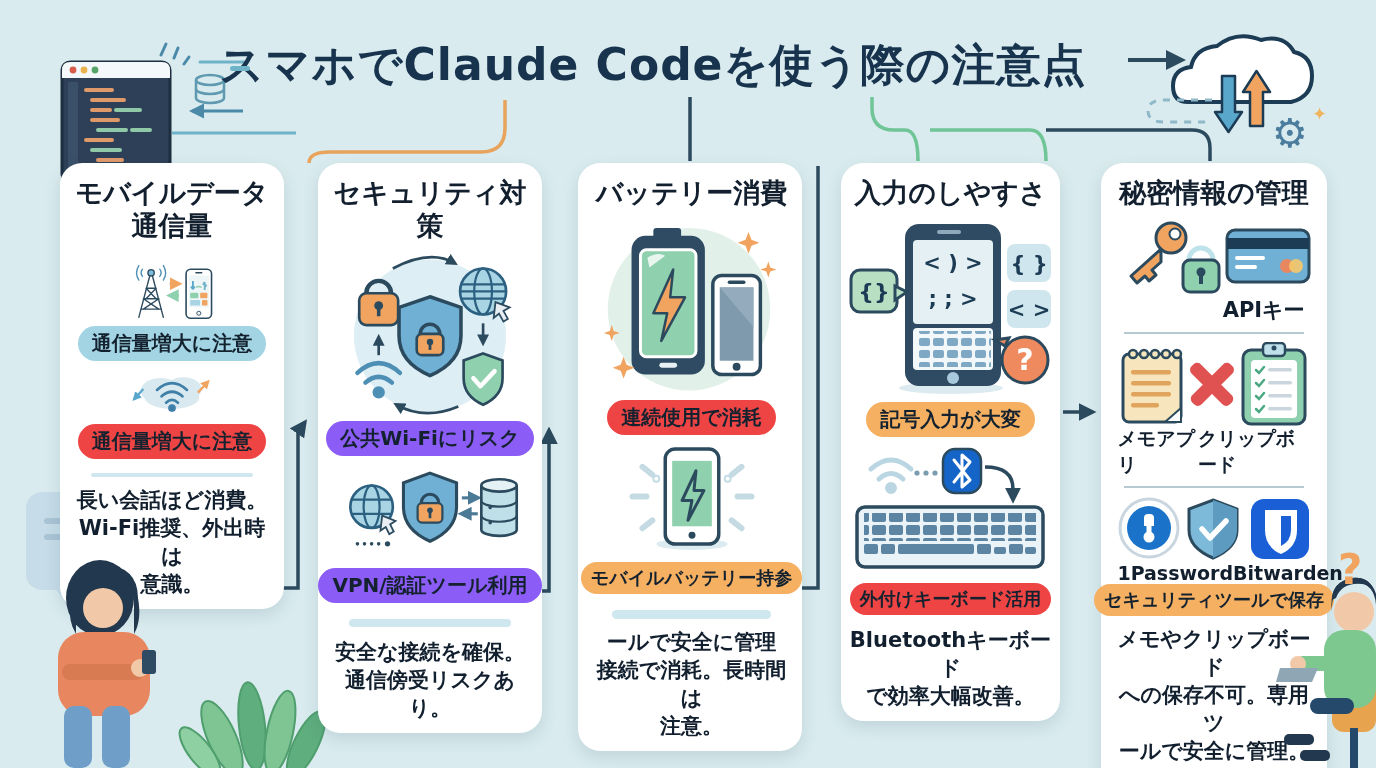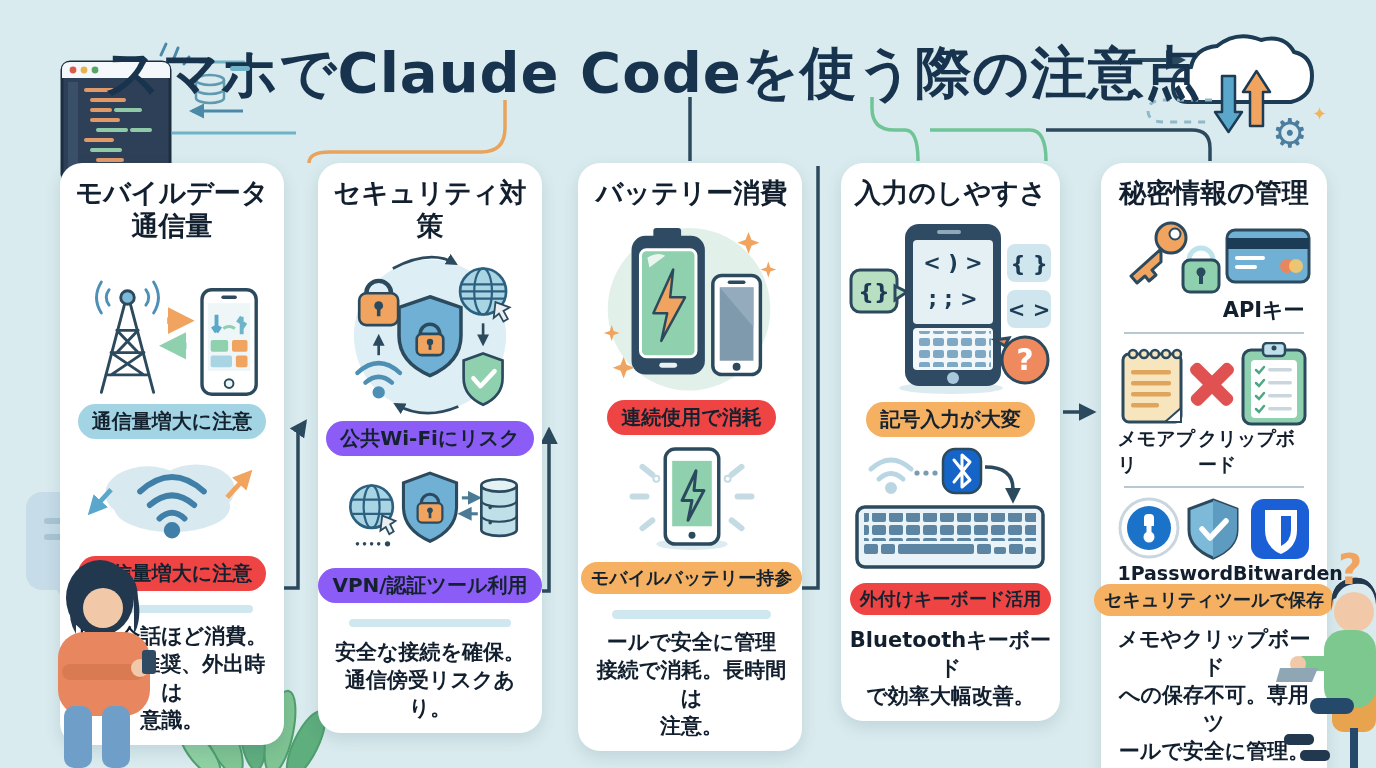--- a/index.html
+++ b/index.html
@@ -4,21 +4,21 @@
 <style>
   html,body{margin:0;padding:0;}
   body{
     width:1376px;height:768px;position:relative;overflow:hidden;
     background:#d9ebee;
     font-family:"DejaVu Sans",sans-serif;
     color:#121f2e;
   }
   .main-title{
     position:absolute;left:0;top:36px;width:1306px;text-align:center;
-    font-size:56px;font-weight:800;color:#17334d;letter-spacing:1px;z-index:2;
+    font-size:44px;font-weight:800;color:#17334d;letter-spacing:1px;z-index:2;
   }
   .title-dash{position:absolute;left:230px;top:66px;width:20px;height:5px;border-radius:3px;background:#6fb3c8;z-index:2;}
   .overlay{position:absolute;left:0;top:0;z-index:1;}
   .front{z-index:3;}
   .card{
     position:absolute;top:163px;background:#ffffff;border-radius:22px;
     box-shadow:0 6px 16px rgba(40,80,100,.14);
     display:flex;flex-direction:column;align-items:center;
     padding:14px 8px 10px 8px;box-sizing:border-box;z-index:2;
   }
@@ -163,21 +163,21 @@
   <rect x="34" y="212" width="30" height="11" rx="5" fill="#22384e"></rect>
 </svg>
 
 <div class="main-title">スマホでClaude Codeを使う際の注意点</div>
 <div class="title-dash"></div>
 <div class="gear-glyph">⚙</div>
 <div class="sparkle-glyph">✦</div>
 <div class="question-glyph">?</div>
 <div class="dots-glyph">…</div>
 
-<div class="card" style="left:60px;width:224px;height:582px;">
+<div class="card" style="left:60px;width:224px;height:446px;">
   <div class="card-title">
     <div>モバイルデータ</div>
     <div>通信量</div>
   </div>
   <svg width="186" height="152" viewBox="0 0 186 152" style="margin-top:8px;">
     <defs>
       <marker id="c1o" viewBox="0 0 10 10" refX="7" refY="5" markerWidth="4" markerHeight="4" orient="auto">
           <path d="M0,0 L10,5 L0,10 z" fill="#f0a45f"></path>
         </marker>
       <marker id="c1g" viewBox="0 0 10 10" refX="7" refY="5" markerWidth="4" markerHeight="4" orient="auto">

